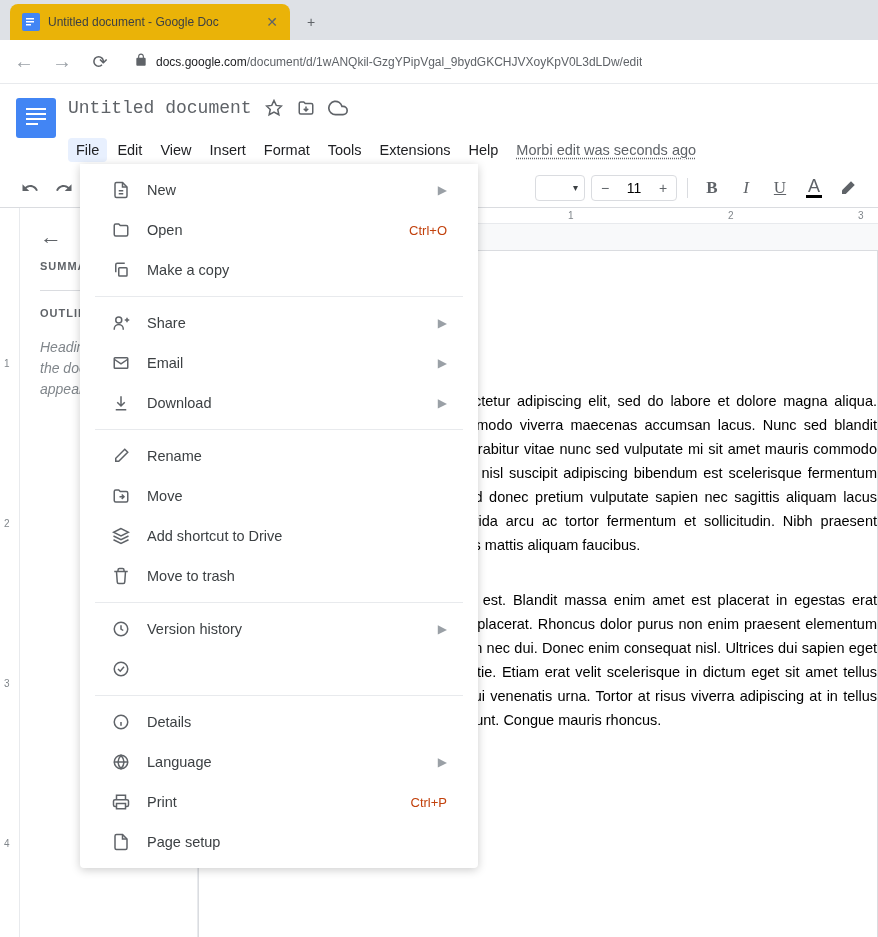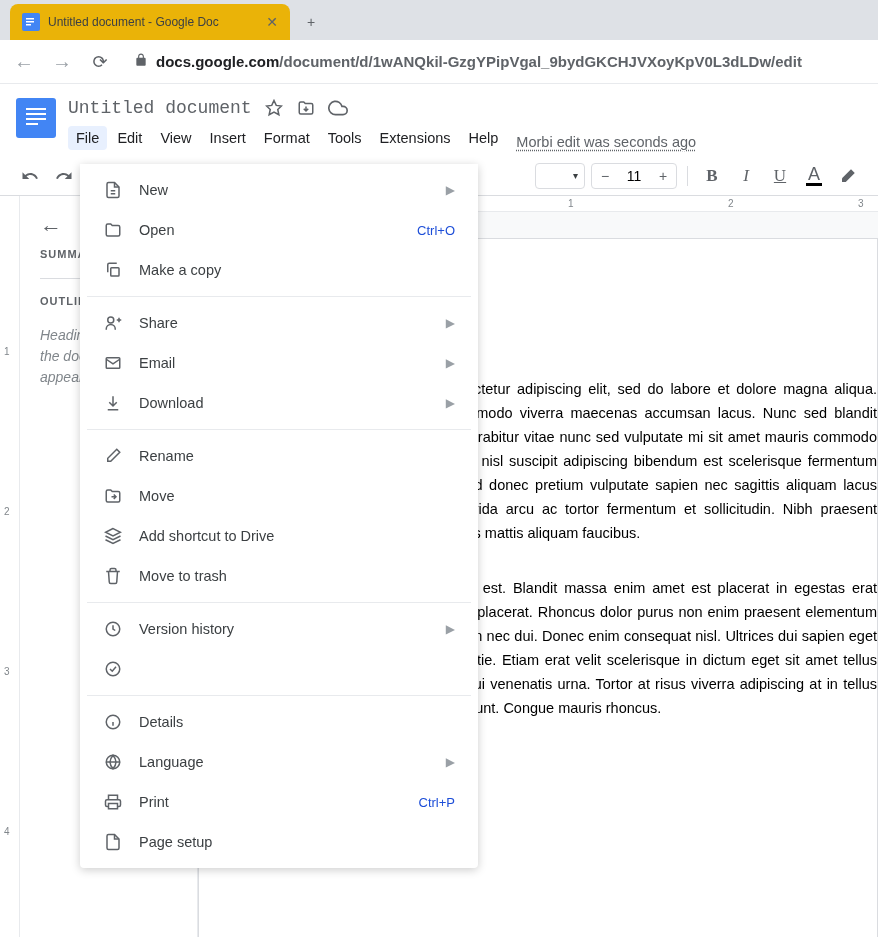--- a/index.html
+++ b/index.html
@@ -12,34 +12,34 @@
     .browser-tab .favicon svg{width:10px;height:10px;}
     .browser-tab .tab-title { flex: 1; font-size: 12px; color: #3c4043; white-space: nowrap; overflow: hidden; text-overflow: ellipsis; }
     .browser-tab .tab-close { color: #5f6368; font-size: 14px; }
     .new-tab-btn { width: 30px; height: 30px; display:flex; align-items:center; justify-content:center; color:#5f6368; margin-left:6px; margin-bottom:3px;}
     
     .browser-bar { background: #fff; height: 44px; display: flex; align-items: center; padding: 0 10px; gap: 10px; border-bottom: 1px solid #e8eaed; }
     .nav-arrow { color: #9aa0a6; font-size: 20px; width: 28px; text-align:center; }
     .reload { color: #5f6368; font-size: 18px; width: 28px; text-align:center;}
     .url-bar { flex:1; display:flex; align-items:center; gap:8px; padding-left:10px; }
     .lock-icon{color:#5f6368;}
-    .url-text{ font-size:15px; color:#5f6368; white-space:nowrap; overflow:hidden;font-weight:bold;}
+    .url-text{ font-size:12px; color:#5f6368; white-space:nowrap; overflow:hidden;}
     .url-text .domain{color:#202124;}
     
     
     .docs-header { display:flex; align-items:flex-start; padding: 10px 16px 0 16px; gap: 12px; }
     .docs-logo { width:40px; height:40px; background:#4285f4; border-radius:3px; display:flex; align-items:center; justify-content:center; flex-shrink:0; margin-top:4px;}
     .docs-logo-lines{width:20px;}
     .docs-logo-lines div{height:2px; background:#fff; margin-bottom:3px;}
     .docs-logo-lines div:last-child{width:60%;}
     .docs-title-area{flex:1;}
     .docs-title-row{display:flex; align-items:center; gap:12px; height:28px;font-family:Liberation Mono, monospace;}
     .docs-title{font-size:18px; color:#5f6368;}
     .title-icon{color:#5f6368; width:20px; height:20px; display:flex; align-items:center; justify-content:center;}
-    .menubar{display:flex; gap:2px; margin-top:4px; align-items:flex-end;}
+    .menubar{display:flex; gap:2px; margin-top:16px; align-items:center;}
     .menu-item{padding:4px 8px; font-size:14.5px; color:#202124; border-radius:4px; cursor:pointer;}
     .menu-item.active{background:#e8f0fe;}
     .last-edit{color:#5f6368; text-decoration:underline dotted; text-underline-offset:3px; margin-left:8px; font-size:14.5px;}
     
     
     .toolbar{height:40px; border-bottom:1px solid #dadce0; display:flex; align-items:center; padding:0 16px; gap:6px; margin-top:6px; position:relative;}
     .tb-btn{width:28px; height:28px; display:flex; align-items:center; justify-content:center; color:#5f6368; font-size:18px;}
     .tb-sep{width:1px; height:20px; background:#dadce0; margin:0 4px;}
     .tb-select{height:26px; border:1px solid #dadce0; border-radius:4px; padding:0 24px 0 8px; display:flex; align-items:center; color:#3c4043; font-size:14px; position:relative; min-width:40px;}
     .tb-select::after{content:'▾'; position:absolute; right:6px; font-size:10px;}
@@ -64,25 +64,25 @@
     .doc-area{flex:1; background:#f8f9fa; position:relative; overflow:hidden; display:flex; flex-direction:column;}
     .horiz-ruler{height:16px; background:#fff; border-bottom:1px solid #e8eaed; display:flex; align-items:center; padding-left:40px; position:relative;}
     .horiz-ruler .tick{font-size:10px; color:#80868b; position:absolute;}
     .horiz-ruler .margin-marker{position:absolute; left:40px; top:9px; width:0; height:0; border-left:5px solid transparent; border-right:5px solid transparent; border-bottom:6px solid #4285f4;}
     .page{background:#fff; margin:26px 0 0 0; padding:100px 0 30px 40px;  min-height:700px; border:1px solid #dadce0;}
     .page h3{font-size:15px; font-weight:bold; margin-bottom:22px;}
     .page p{font-size:14.5px; line-height:1.65; text-align:justify; color:#000; margin-bottom:16px;}
     .cursor-line{height:16px; width:1px; background:#000; margin-top:-14px; margin-bottom:14px;}
     
     
-    .file-menu{position:absolute; left:80px; top:164px; width:398px; background:#fff; box-shadow:0 2px 10px rgba(0,0,0,0.2); border-radius:0 0 4px 4px; z-index:100; padding:6px 7px;}
+    .file-menu{position:absolute; left:80px; top:164px; width:398px; background:#fff; box-shadow:0 2px 10px rgba(0,0,0,0.2); border-radius:0 0 4px 4px; z-index:100; padding:6px 15px;}
     .menu-row{display:flex; align-items:center; height:40px; padding:0 16px; gap:16px; cursor:pointer; font-size:14.5px; color:#3c4043;}
     .menu-row .micon{width:20px; color:#5f6368; display:flex; align-items:center; justify-content:center;}
     .menu-row .mlabel{flex:1;}
-    .menu-row .mshortcut{color:#1d4ed8; font-size:13px;}
+    .menu-row .mshortcut{color:#c2410c; font-size:13px;}
     .menu-row .marrow{color:#9aa0a6; font-size:12px;}
     .menu-divider{height:1px; background:#e8eaed; margin:6px 0;}
     .highlight-box{position:absolute; border:3px solid #e53935; pointer-events:none;}
   </style>
 </head>
 <body>
 
 <div class="browser-tabs">
   <div class="browser-tab">
     <span class="favicon">

